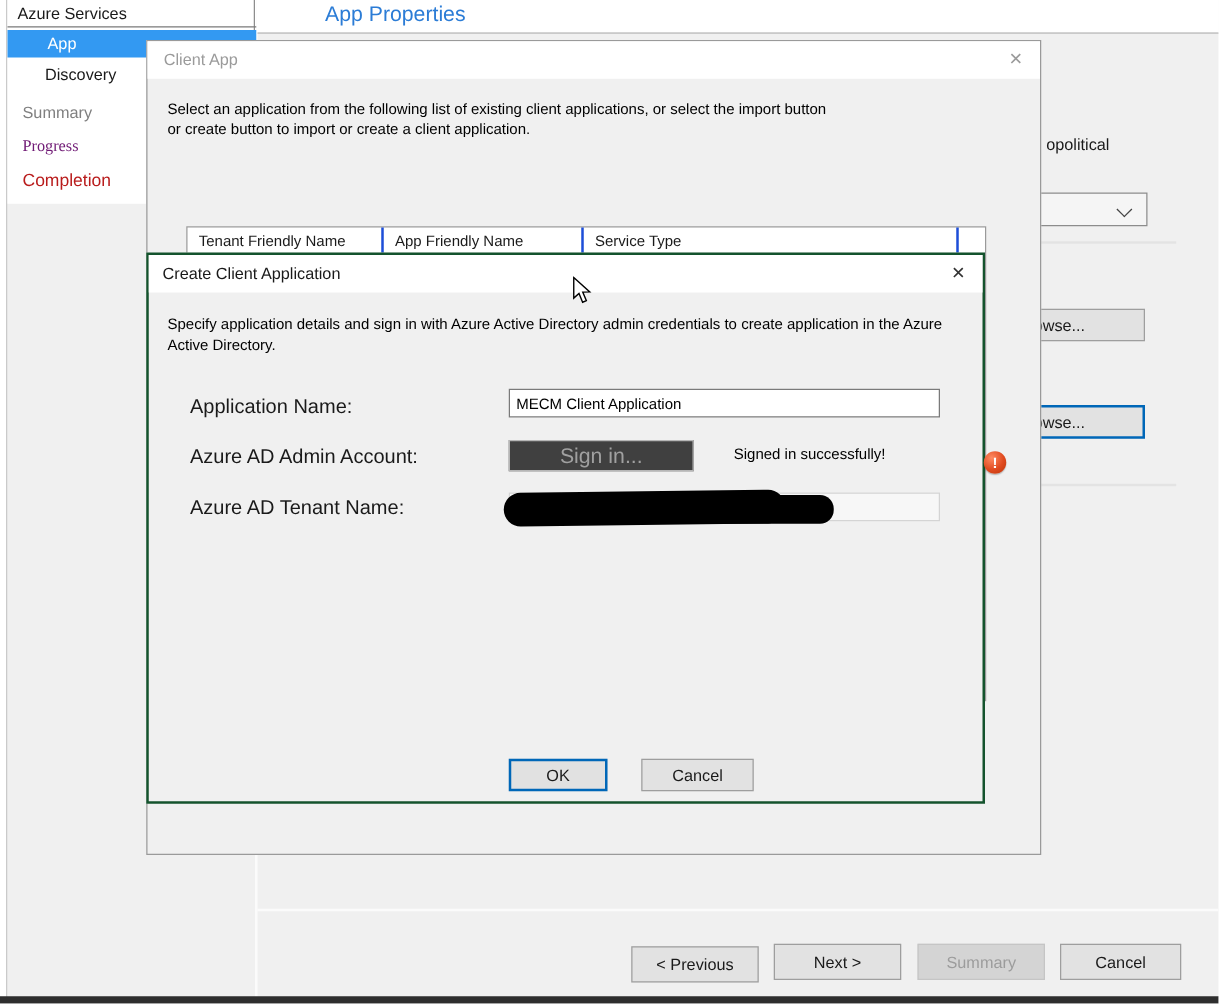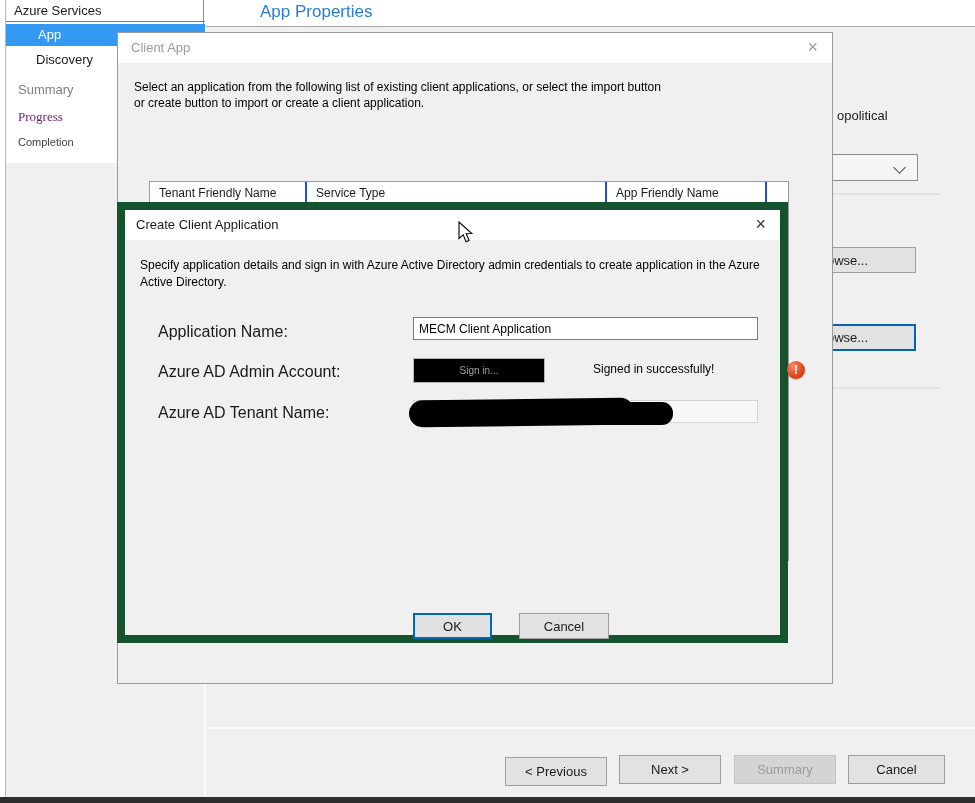--- a/index.html
+++ b/index.html
@@ -20,21 +20,21 @@
   .bottom-strip{left:0;top:797px;width:975px;height:6px;background:#2e2e2e;}
 
   
   .sb-title{left:14px;top:3px;font-size:13px;color:#1a1a1a;}
   .sb-rule{left:6px;top:21px;width:199px;height:1px;background:#7a7a7a;}
   .sb-app{left:6px;top:24px;width:199px;height:22px;background:#3399f2;color:#ffffff;
           font-size:13px;line-height:22px;padding-left:32px;box-sizing:border-box;}
   .sb-discovery{left:36px;top:52px;font-size:13px;color:#1a1a1a;}
   .sb-summary{left:18px;top:82px;font-size:13px;color:#7f7f7f;}
   .sb-progress{left:18px;top:109px;font-size:13px;color:#701a75;font-family:Liberation Serif, serif;}
-  .sb-completion{left:18px;top:136px;font-size:11px;color:#404040;}
+  .sb-completion{left:18px;top:136px;font-size:14px;color:#b91c1c;}
 
   .page-title{left:228px;top:2px;font-size:17px;color:#2b7cd6;margin-left:32px;}
 
   
   .bg-trunc-text{left:837px;top:108px;font-size:13px;color:#1a1a1a;z-index:1;}
   .bg-combo{left:758px;top:154px;width:160px;height:27px;background:#f5f5f5;
             border:1px solid #8c8c8c;box-sizing:border-box;z-index:1;}
   .combo-chevron{position:absolute;right:13px;top:8px;width:8px;height:8px;
                  border-left:1.6px solid #444;border-bottom:1.6px solid #444;
                  transform:rotate(-45deg);}
@@ -63,34 +63,34 @@
              line-height:16px;color:#000;}
   .dlg1-table{position:absolute;left:31px;top:148px;width:640px;height:380px;
               background:#ffffff;border:1px solid #9a9a9a;box-sizing:border-box;}
   .tbl-headrow{display:flex;height:22px;border-bottom:1px solid #e2e2e2;}
   .tbl-col{box-sizing:border-box;border-right:2px solid #1d4ed8;font-size:12px;
            color:#1a1a1a;padding:4px 0 0 9px;overflow:hidden;white-space:nowrap;}
   .tbl-c1{width:157px;} .tbl-c2{width:160px;} .tbl-c3{width:300px;} .tbl-c4{width:21px;border-right:none;}
 
   
   .dlg2{left:117px;top:202px;width:671px;height:441px;background:#f0f0f0;
-        border:8px solid #14532d;box-sizing:border-box;z-index:20;}
+        border:2px solid #14532d;box-sizing:border-box;z-index:20;}
   .dlg2-header{position:absolute;left:0;top:0;width:100%;height:30px;background:#ffffff;}
   .dlg2-title{position:absolute;left:11px;top:7px;font-size:13px;color:#1a1a1a;}
   .dlg2-close{position:absolute;right:14px;top:4px;font-size:18px;color:#333;cursor:default;}
   .dlg2-desc{position:absolute;left:15px;top:47px;width:648px;font-size:12px;
              line-height:16.5px;color:#000;}
   .f-label{position:absolute;left:33px;font-size:16px;color:#1a1a1a;}
   .lbl1{top:113px;} .lbl2{top:153px;} .lbl3{top:194px;}
   .f-input{position:absolute;left:288px;width:345px;height:23px;background:#ffffff;
            border:1px solid #7a7a7a;box-sizing:border-box;font-size:12px;
            font-family:"Liberation Sans",sans-serif;padding:0 5px;color:#000;}
   .in1{top:107px;}
-  .btn-signin{position:absolute;left:288px;top:148px;width:132px;height:25px;
-              background:#000000;border:1px solid #b6b6b6;color:#a0a0a0;font-size:10px;}
+  .btn-signin{position:absolute;left:288px;top:148px;width:148px;height:25px;
+              background:#404040;border:1px solid #b6b6b6;color:#a0a0a0;font-size:17px;}
   .signin-status{position:absolute;left:468px;top:152px;font-size:12px;color:#000;}
   .in2{top:190px;background:#f7f7f7;border:1px solid #d4d4d4;}
   .redact1{position:absolute;left:284px;top:189px;width:225px;height:27px;background:#000;
            border-radius:14px;transform:rotate(-0.7deg);}
   .redact2{position:absolute;left:440px;top:192px;width:108px;height:23px;background:#000;
            border-radius:11px;}
   .btn-ok{position:absolute;left:288px;top:403px;width:79px;height:26px;
           border:2px solid #0067b8;background:#e1e1e1;font-size:13px;}
   .btn-cancel2{position:absolute;left:394px;top:403px;width:90px;height:26px;font-size:13px;}
   .btn-inner{display:flex;align-items:center;justify-content:center;width:100%;height:100%;}
@@ -143,22 +143,22 @@
   <div class="abs btn ft-cancel">Cancel</div>
 
   <div class="abs dlg1">
     <div class="dlg1-header"></div>
     <div class="dlg1-title">Client App</div>
     <div class="dlg1-close">×</div>
     <div class="dlg1-desc">Select an application from the following list of existing client applications, or select the import button or create button to import or create a client application.</div>
     <div class="dlg1-table">
       <div class="tbl-headrow">
         <div class="tbl-col tbl-c1">Tenant Friendly Name</div>
+        <div class="tbl-col tbl-c2">App Friendly Name</div>
         <div class="tbl-col tbl-c3">Service Type</div>
-        <div class="tbl-col tbl-c2">App Friendly Name</div>
         <div class="tbl-col tbl-c4"></div>
       </div>
     </div>
   </div>
 
   <div class="abs dlg2">
     <div class="dlg2-header"></div>
     <div class="dlg2-title">Create Client Application</div>
     <div class="dlg2-close">×</div>
     <div class="dlg2-desc">Specify application details and sign in with Azure Active Directory admin credentials to create application in the Azure Active Directory.</div>

